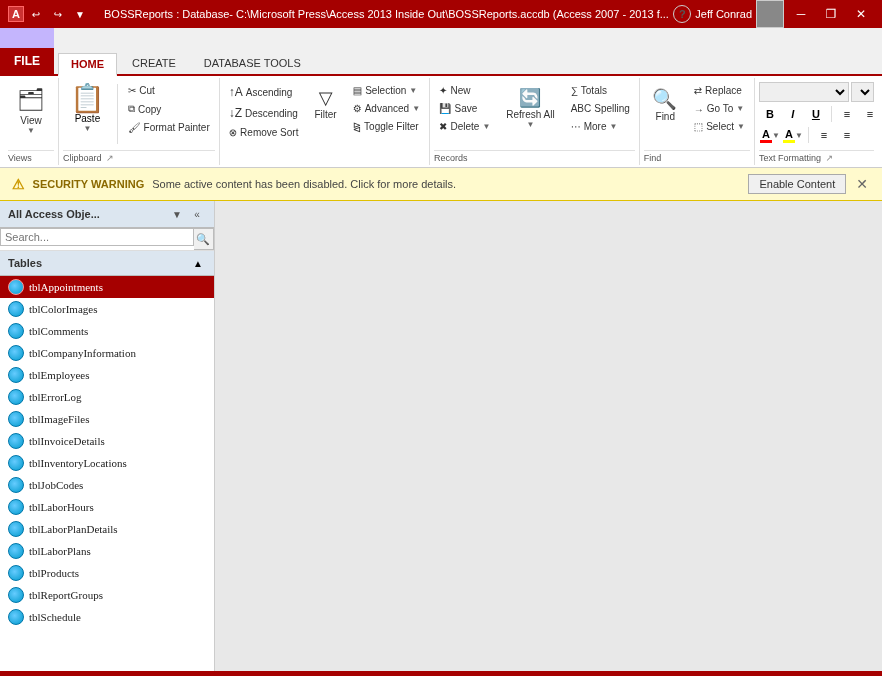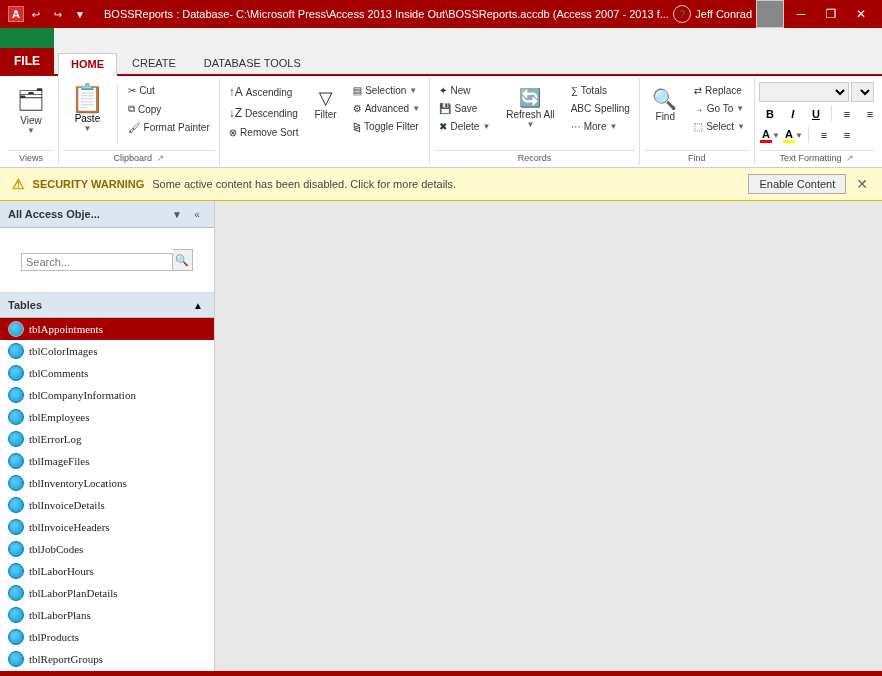--- a/index.html
+++ b/index.html
@@ -82,21 +82,20 @@
     }
     .ribbon-group:last-child { border-right: none; }
     .ribbon-group-content {
       display: flex;
       flex: 1;
       align-items: flex-start;
       gap: 2px;
       padding: 2px 0;
     }
     .ribbon-group-label {
-      text-align: center;
       font-size: 9px;
       color: #555;
       padding: 2px 0;
       border-top: 1px solid #e0e0e0;
       margin-top: 2px;
     }
     .ribbon-btn-large {
       display: flex;
       flex-direction: column;
       align-items: center;
@@ -174,23 +173,23 @@
       padding: 4px 8px;
       display: flex;
       align-items: center;
       justify-content: space-between;
       border-bottom: 1px solid #bbb;
     }
     .nav-header-title { font-size: 11px; font-weight: bold; color: #333; }
     .nav-header-btns { display: flex; gap: 2px; }
     .nav-header-btn { width: 18px; height: 18px; background: transparent; border: 1px solid transparent; cursor: pointer; display: flex; align-items: center; justify-content: center; font-size: 10px; color: #555; }
     .search-bar {
-      padding: 21px;
-      display: flex;
-      align-items: flex-end;
+      padding: 0;
+      display: flex;
+      align-items: flex-start;
       border-bottom: 1px solid #ddd;
     }
     .search-input {
       flex: 1;
       border: 1px solid #bbb;
       padding: 2px 4px;
       font-size: 11px;
       color: #999;
       outline: none;
     }
@@ -274,21 +273,21 @@
     <div class="user-area">
       <span>Jeff Conrad</span>
       <div class="user-avatar"></div>
     </div>
     <button class="title-btn">─</button>
     <button class="title-btn">❐</button>
     <button class="title-btn close">✕</button>
   </div>
 </div>
 
-<div style="display:flex; background:#15803d; border-bottom: 2px solid #a50000; align-items: flex-end; padding:0 0 0 0;">
+<div style="display:flex; background:#c4b5fd; border-bottom: 2px solid #a50000; align-items: flex-end; padding:0 0 0 0;">
   <div class="file-tab">FILE</div>
   <div class="ribbon-tabs" style="flex:1; border-bottom:none; height:46px;">
     <div class="ribbon-tab active">HOME</div>
     <div class="ribbon-tab">CREATE</div>
     <div class="ribbon-tab">DATABASE TOOLS</div>
   </div>
 </div>
 
 <div class="ribbon">
 
@@ -529,29 +528,25 @@
         <div class="nav-item">
           <div class="nav-item-icon"></div>
           <span>tblErrorLog</span>
         </div>
         <div class="nav-item">
           <div class="nav-item-icon"></div>
           <span>tblImageFiles</span>
         </div>
         <div class="nav-item">
           <div class="nav-item-icon"></div>
+          <span>tblInvoiceDetails</span>
+        </div>
+        <div class="nav-item">
+          <div class="nav-item-icon"></div>
           <span>tblInventoryLocations</span>
-        </div>
-        <div class="nav-item">
-          <div class="nav-item-icon"></div>
-          <span>tblInvoiceDetails</span>
-        </div>
-        <div class="nav-item">
-          <div class="nav-item-icon"></div>
-          <span>tblInvoiceHeaders</span>
         </div>
         <div class="nav-item">
           <div class="nav-item-icon"></div>
           <span>tblJobCodes</span>
         </div>
         <div class="nav-item">
           <div class="nav-item-icon"></div>
           <span>tblLaborHours</span>
         </div>
         <div class="nav-item">

